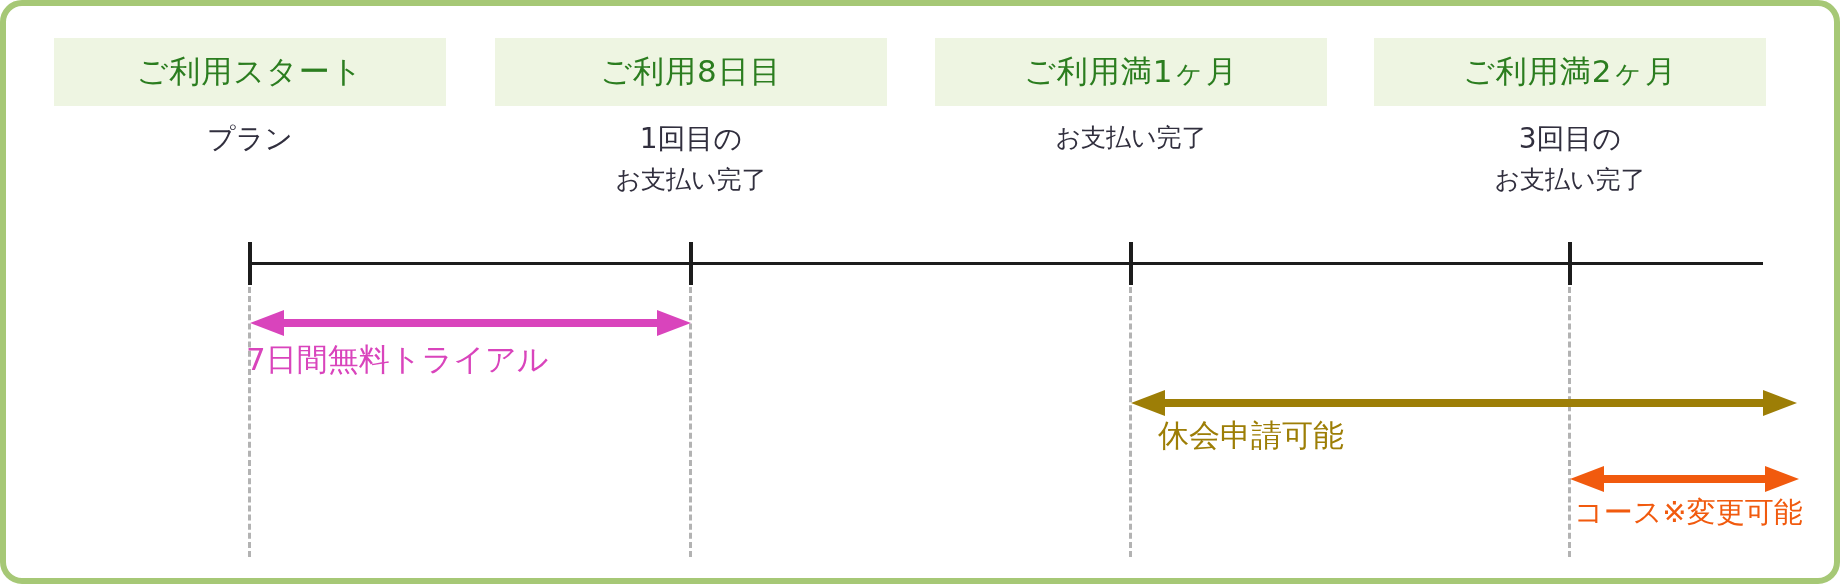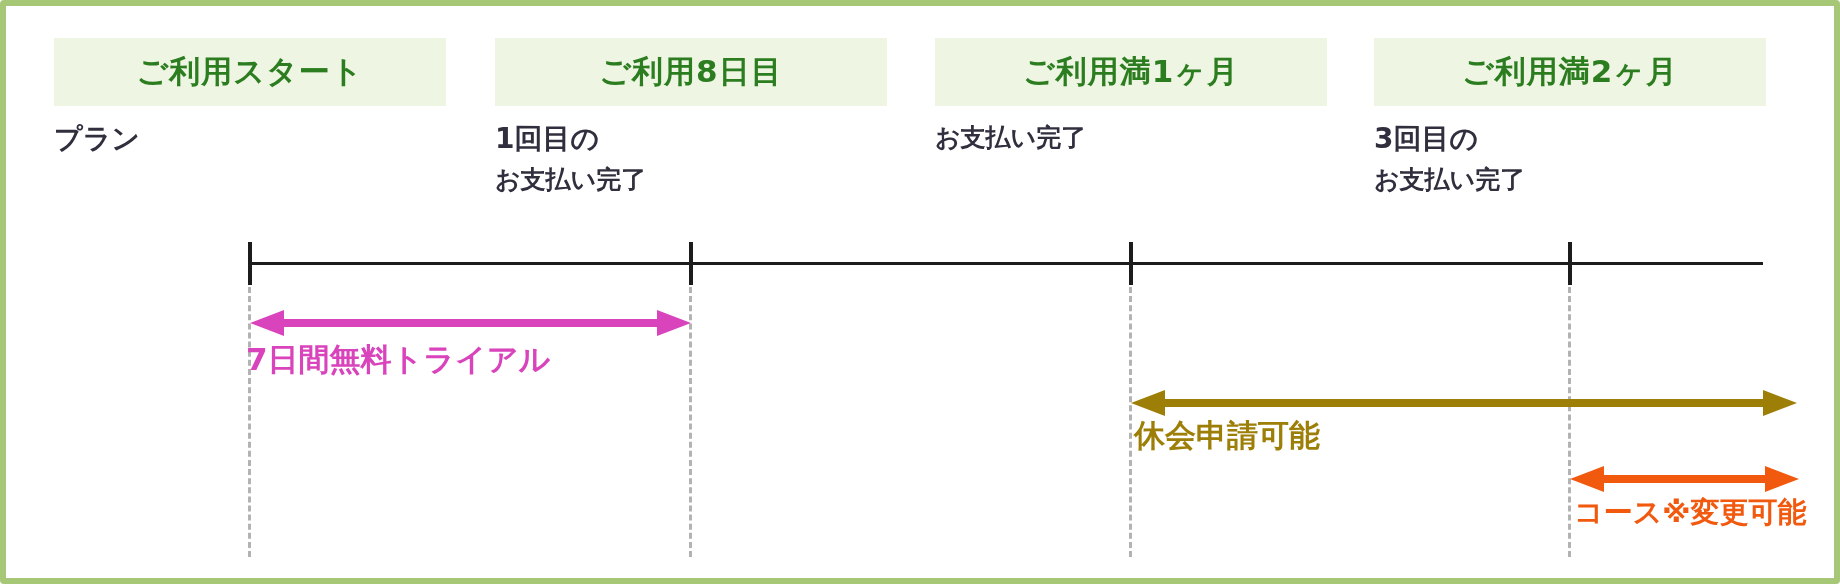--- a/index.html
+++ b/index.html
@@ -3,24 +3,24 @@
 <meta charset="utf-8">
 <style>
   * { margin: 0; padding: 0; box-sizing: border-box; }
   html, body { background: #ffffff; }
   .canvas {
     position: relative;
     width: 1840px;
     height: 584px;
     background: #ffffff;
     border: 6px solid var(--c, #a6c876);
-    border-radius: 4px;
+    border-radius: 22px;
     overflow: hidden;
     font-family: "DejaVu Sans", "Liberation Sans", sans-serif;
-    font-weight: bold;
+    font-weight: normal;
   }
   .stage-box {
     position: absolute;
     top: 32px;
     width: 392px;
     height: 68px;
     background: var(--c, #eef5e2);
     display: flex;
     align-items: center;
     justify-content: center;
@@ -31,20 +31,21 @@
     color: var(--tc, #2b7d1f);
   }
   .stage-1 { left: 48px; }
   .stage-2 { left: 489px; }
   .stage-3 { left: 929px; }
   .stage-4 { left: 1368px; }
   .event {
     position: absolute;
     top: 112px;
     width: 392px;
+    text-align: center;
     color: var(--c, #312f3e);
   }
   .event .l1 { font-size: 28px; line-height: 42px; }
   .event .l2 { font-size: 25px; line-height: 40px; }
   .axis {
     position: absolute;
     left: 244px;
     top: 256px;
     width: 1513px;
     height: 3px;
@@ -95,21 +96,21 @@
   }
   .arrow-trial   { left: 244px;  top: 304px; width: 441px; }
   .arrow-suspend { left: 1125px; top: 384px; width: 666px; }
   .arrow-course  { left: 1564px; top: 460px; width: 229px; }
   .span-label {
     position: absolute;
     color: var(--c, #000);
     white-space: nowrap;
   }
   .label-trial   { left: 240px;  top: 333px; font-size: 31px; }
-  .label-suspend { left: 1128px; top: 409px; font-size: 31px; }
+  .label-suspend { left: 1152px; top: 409px; font-size: 31px; }
   .label-course  { left: 1568px; top: 487px; font-size: 29px; }
 </style>
 </head>
 <body>
 
 <div class="canvas" style="--c: #a6c876;">
 
   <div class="stage-box stage-1" style="--c: #eef5e2; --tc: #2b7d1f;">
     <span>ご利用スタート</span>
   </div>

